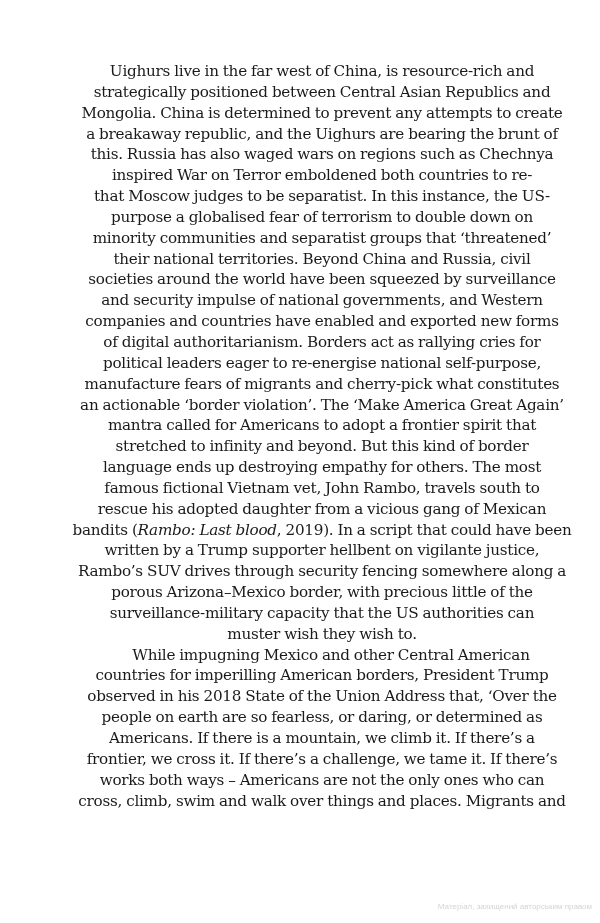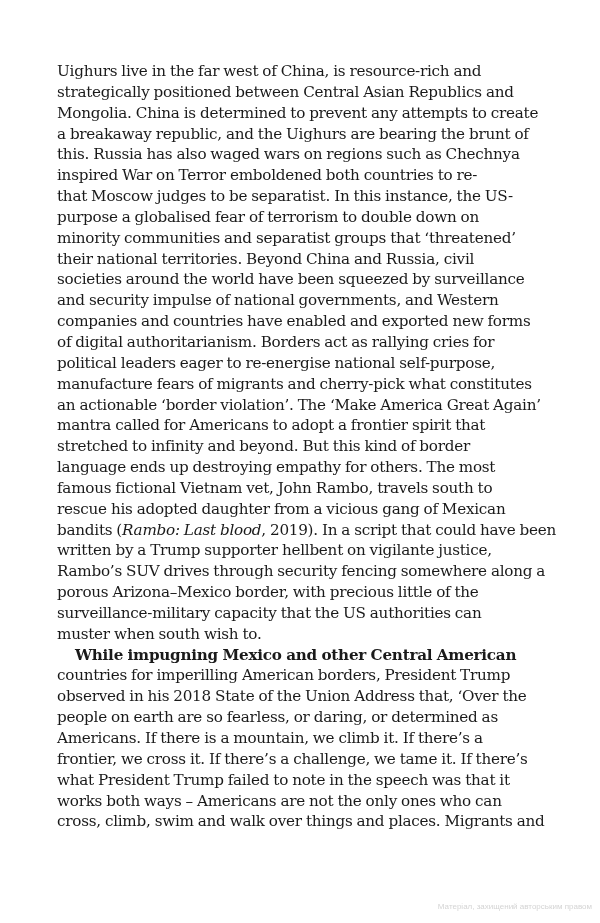--- a/index.html
+++ b/index.html
@@ -21,24 +21,24 @@
       font-family: "DejaVu Serif", "Liberation Serif", serif;
       font-size: 15.2px;
       line-height: 20.85px;
       color: #1a1a1a;
       letter-spacing: -0.25px;
       word-spacing: -0.5px;
     }
     .line {
       display: block;
       white-space: nowrap;
+      text-align: center;
     }
     .indent {
       padding-left: 18px;
-      font-weight: bold;
     }
     .ital {
       font-style: italic;
     }
     .watermark {
       position: absolute;
       right: 8px;
       bottom: 12px;
       font-family: "Liberation Sans", sans-serif;
       font-size: 8px;
@@ -70,28 +70,27 @@
     <span class="line">mantra called for Americans to adopt a frontier spirit that</span>
     <span class="line">stretched to infinity and beyond. But this kind of border</span>
     <span class="line">language ends up destroying empathy for others. The most</span>
     <span class="line">famous fictional Vietnam vet, John Rambo, travels south to</span>
     <span class="line">rescue his adopted daughter from a vicious gang of Mexican</span>
     <span class="line"><span>bandits (</span><span class="ital">Rambo: Last blood</span><span>, 2019). In a script that could have been</span></span>
     <span class="line">written by a Trump supporter hellbent on vigilante justice,</span>
     <span class="line">Rambo’s SUV drives through security fencing somewhere along a</span>
     <span class="line">porous Arizona–Mexico border, with precious little of the</span>
     <span class="line">surveillance-military capacity that the US authorities can</span>
-    <span class="line">muster when south wish to.</span>
+    <span class="line">muster wish they wish to.</span>
   </div>
   <div>
     <span class="line indent">While impugning Mexico and other Central American</span>
     <span class="line">countries for imperilling American borders, President Trump</span>
     <span class="line">observed in his 2018 State of the Union Address that, ‘Over the</span>
     <span class="line">people on earth are so fearless, or daring, or determined as</span>
     <span class="line">Americans. If there is a mountain, we climb it. If there’s a</span>
     <span class="line">frontier, we cross it. If there’s a challenge, we tame it. If there’s</span>
-    <span class="line">what President Trump failed to note in the speech was that it</span>
     <span class="line">works both ways – Americans are not the only ones who can</span>
     <span class="line">cross, climb, swim and walk over things and places. Migrants and</span>
   </div>
 </div>
 
 <div class="watermark">Матеріал, захищений авторським правом</div>
 
 </body></html>

